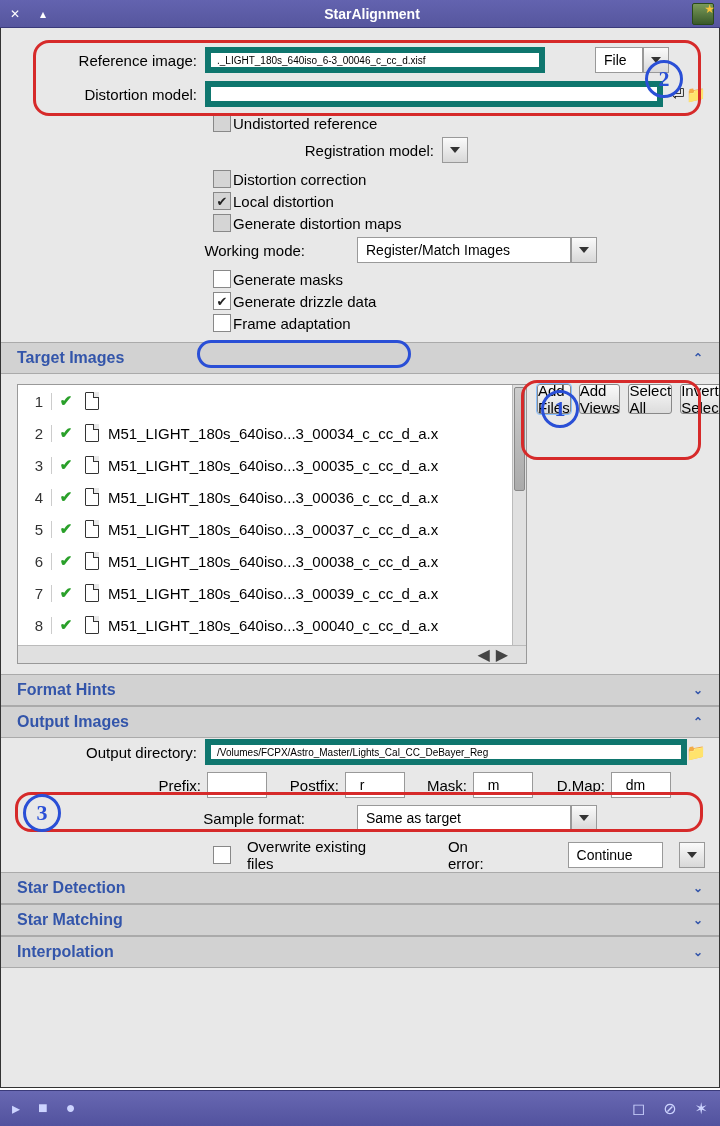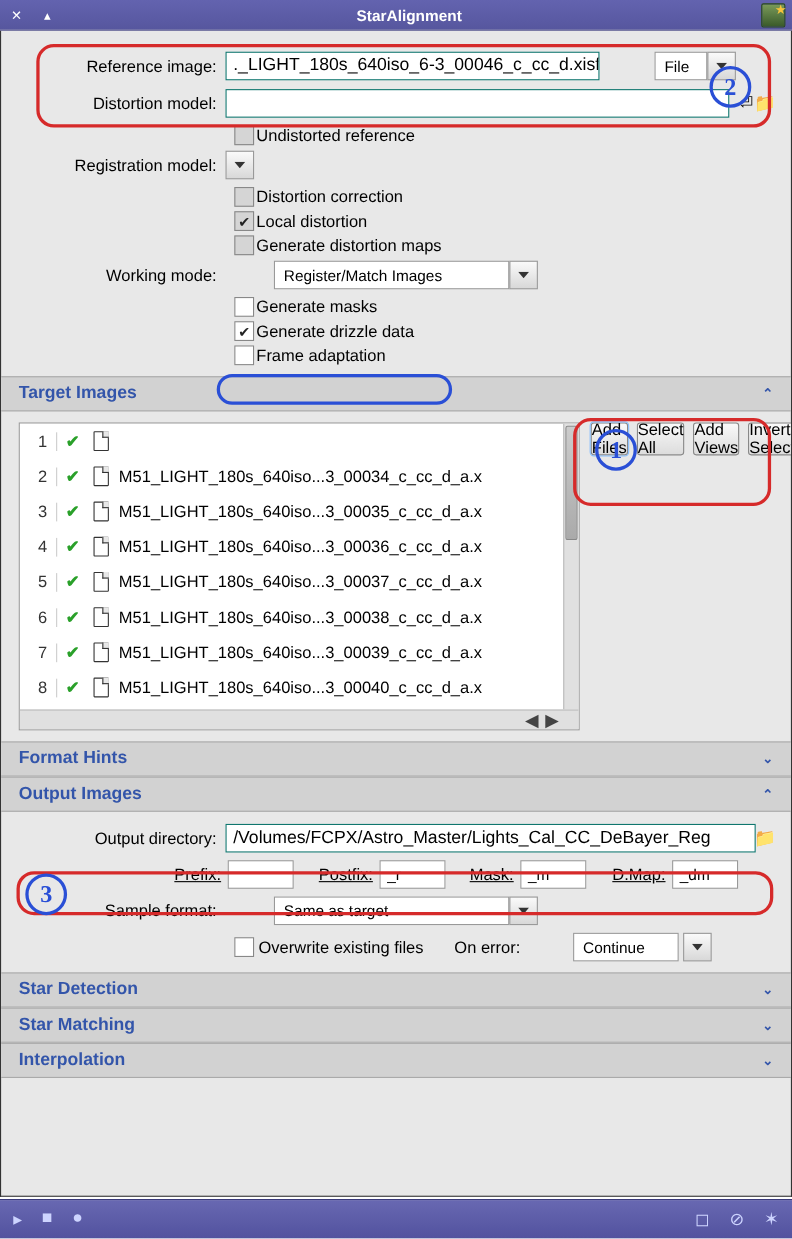--- a/index.html
+++ b/index.html
@@ -8,23 +8,23 @@
 .titlebar { height: 28px; background: linear-gradient(#6363af, #56569e); color: #fff; display: flex; align-items: center; padding: 0 6px; font-size: 14px; border-bottom: 1px solid #3a3a7a; }
 .titlebar .tb-left { display: flex; gap: 10px; align-items: center; }
 .titlebar .tb-title { flex: 1; text-align: center; font-weight: bold; }
 .tb-icon { width: 18px; height: 18px; display: inline-flex; align-items: center; justify-content: center; font-size: 12px; }
 .tb-right { width: 22px; height: 22px; background: linear-gradient(#7a9a5a,#3a5a2a); border: 1px solid #2a4a1a; border-radius: 2px; position: relative; }
 .tb-right::after { content: "★"; color: #f9c33a; position: absolute; right: -2px; top: -2px; font-size: 12px; }
 
 .wrap { background: #e8e8e8; height: 1060px; border: 1px solid #333; border-top: none; overflow: hidden; position: relative; }
 
 .form-area { padding: 18px 14px 6px 14px; }
-.row { display: flex; align-items: center; margin-bottom: 6px; min-height: 28px; }
+.row { display: flex; align-items: center; margin-bottom: 6px; min-height: 28px; justify-content: center; }
 .lbl { width: 190px; text-align: right; padding-right: 8px; font-size: 15px; }
-.ipt { flex: 1; height: 26px; background: #fff; border: 1px solid #0f766e; padding: 2px 6px; font-size: 16px; display: flex; align-items: center; overflow: hidden; white-space: nowrap; }
+.ipt { flex: 1; height: 26px; background: #fff; border: 6px solid #0f766e; padding: 2px 6px; font-size: 10px; display: flex; align-items: center; overflow: hidden; white-space: nowrap; }
 .sel-box { background: #fff; border: 1px solid #999; height: 26px; display: inline-flex; align-items: center; padding: 0 8px; font-size: 14px; margin-left: 44px; }
 .sel-btn { width: 26px; height: 26px; background: linear-gradient(#fafafa,#d8d8d8); border: 1px solid #999; display: inline-flex; align-items: center; justify-content: center; }
 .sel-btn svg { width: 10px; height: 6px; }
 
 .cb-row { display: flex; align-items: center; margin-bottom: 4px; padding-left: 198px; font-size: 15px; gap: 2px; }
 .cb { width: 18px; height: 18px; background: #fff; border: 1px solid #888; display: inline-flex; align-items: center; justify-content: center; }
 .cb.disabled { background: #d5d5d5; }
 .cb.checked::after { content: "✔"; font-size: 13px; color: #222; }
 
 .mini-ic { width: 18px; height: 18px; display: inline-flex; align-items: center; justify-content: center; }
@@ -41,21 +41,21 @@
 .file-row .fname { flex: 1; padding-left: 4px; overflow: hidden; white-space: nowrap; }
 .file-scroll { position: absolute; right: 0; top: 0; bottom: 18px; width: 14px; background: #e0e0e0; border-left: 1px solid #bbb; }
 .file-scroll .thumb { position: absolute; top: 2px; left: 1px; right: 1px; height: 40%; background: linear-gradient(#ccc,#aaa); border: 1px solid #888; border-radius: 2px; }
 .file-bscroll { position: absolute; bottom: 0; left: 0; right: 0; height: 18px; background: #e0e0e0; border-top: 1px solid #bbb; display: flex; justify-content: flex-end; align-items: center; padding-right: 18px; gap: 6px; color: #444; }
 
 .btn-col { width: 170px; display: flex; flex-direction: row; gap: 8px; }
 .btn { height: 30px; background: linear-gradient(#fafafa,#dcdcdc); border: 1px solid #888; border-radius: 3px; font-size: 15px; display: flex; align-items: center; justify-content: center; }
 .btn.disabled { color: #999; }
 .fullpaths { display: flex; align-items: center; gap: 4px; padding: 2px 0 0 0; font-size: 15px; }
 
-.out-area { padding: 10px 14px; }
+.out-area { padding: 0 14px; }
 .mini-row { display: flex; align-items: center; gap: 4px; font-size: 15px; }
 .mini-row .mlbl { text-align: right; text-decoration: underline; }
 .mini-ipt { background: #fff; border: 1px solid #999; height: 26px; padding: 0 6px; font-size: 14px; display: flex; align-items: center; }
 
 .footer { position: absolute; bottom: 0; left: 0; right: 0; height: 36px; background: linear-gradient(#6868b2,#52529e); border-top: 1px solid #3a3a7a; display: flex; align-items: center; padding: 0 12px; justify-content: space-between; }
 .foot-grp { display: flex; gap: 18px; color: #cdd4ff; }
 
 
 .ann { position: absolute; border: 3px solid #2a4fd6; border-radius: 50%; width: 38px; height: 38px; display: flex; align-items: center; justify-content: center; color: #2a4fd6; font-size: 22px; font-weight: bold; font-family: Georgia, serif; z-index: 50; pointer-events: none; }
 .ann-red-box { position: absolute; border: 3px solid #d62a2a; border-radius: 16px; z-index: 40; pointer-events: none; }
@@ -233,22 +233,22 @@
         <div class="file-scroll">
           <div class="thumb"></div>
         </div>
       <div class="file-bscroll">
           <span>◀</span>
           <span>▶</span>
         </div>
     </div>
     <div class="btn-col">
       <div class="btn" style="outline:1px solid #88bfff">Add Files</div>
+      <div class="btn">Add Views</div>
       <div class="btn">Select All</div>
-      <div class="btn">Add Views</div>
       <div class="btn">Invert Selection</div>
       <div class="btn disabled">Toggle Selected</div>
       <div class="btn disabled">Remove Selected</div>
       <div class="fullpaths">
           <span class="cb"></span>
           <span>Full paths</span>
         </div>
     </div>
   </div>
 
@@ -283,21 +283,21 @@
     </div>
     <div class="row" style="margin-top:6px">
       <div class="lbl" style="width:190px">Sample format:</div>
       <div class="sel-box" style="width:214px">Same as target</div>
       <div class="sel-btn">
           <svg class="tri" viewBox="0 0 10 6">
             <path d="M0 0 L10 0 L5 6 Z" fill="#333"></path>
           </svg>
         </div>
     </div>
-    <div class="mini-row" style="padding-left:198px; margin-top:6px; gap:4px;">
+    <div class="mini-row" style="padding-left:198px; margin-top:6px; gap:16px;">
       <span class="cb"></span>
       <span>Overwrite existing files</span>
       <span style="width:20px"></span>
       <span>On error:</span>
       <span class="sel-box" style="width:96px">Continue</span>
       <span class="sel-btn">
           <svg class="tri" viewBox="0 0 10 6">
             <path d="M0 0 L10 0 L5 6 Z" fill="#333"></path>
           </svg>
         </span>

